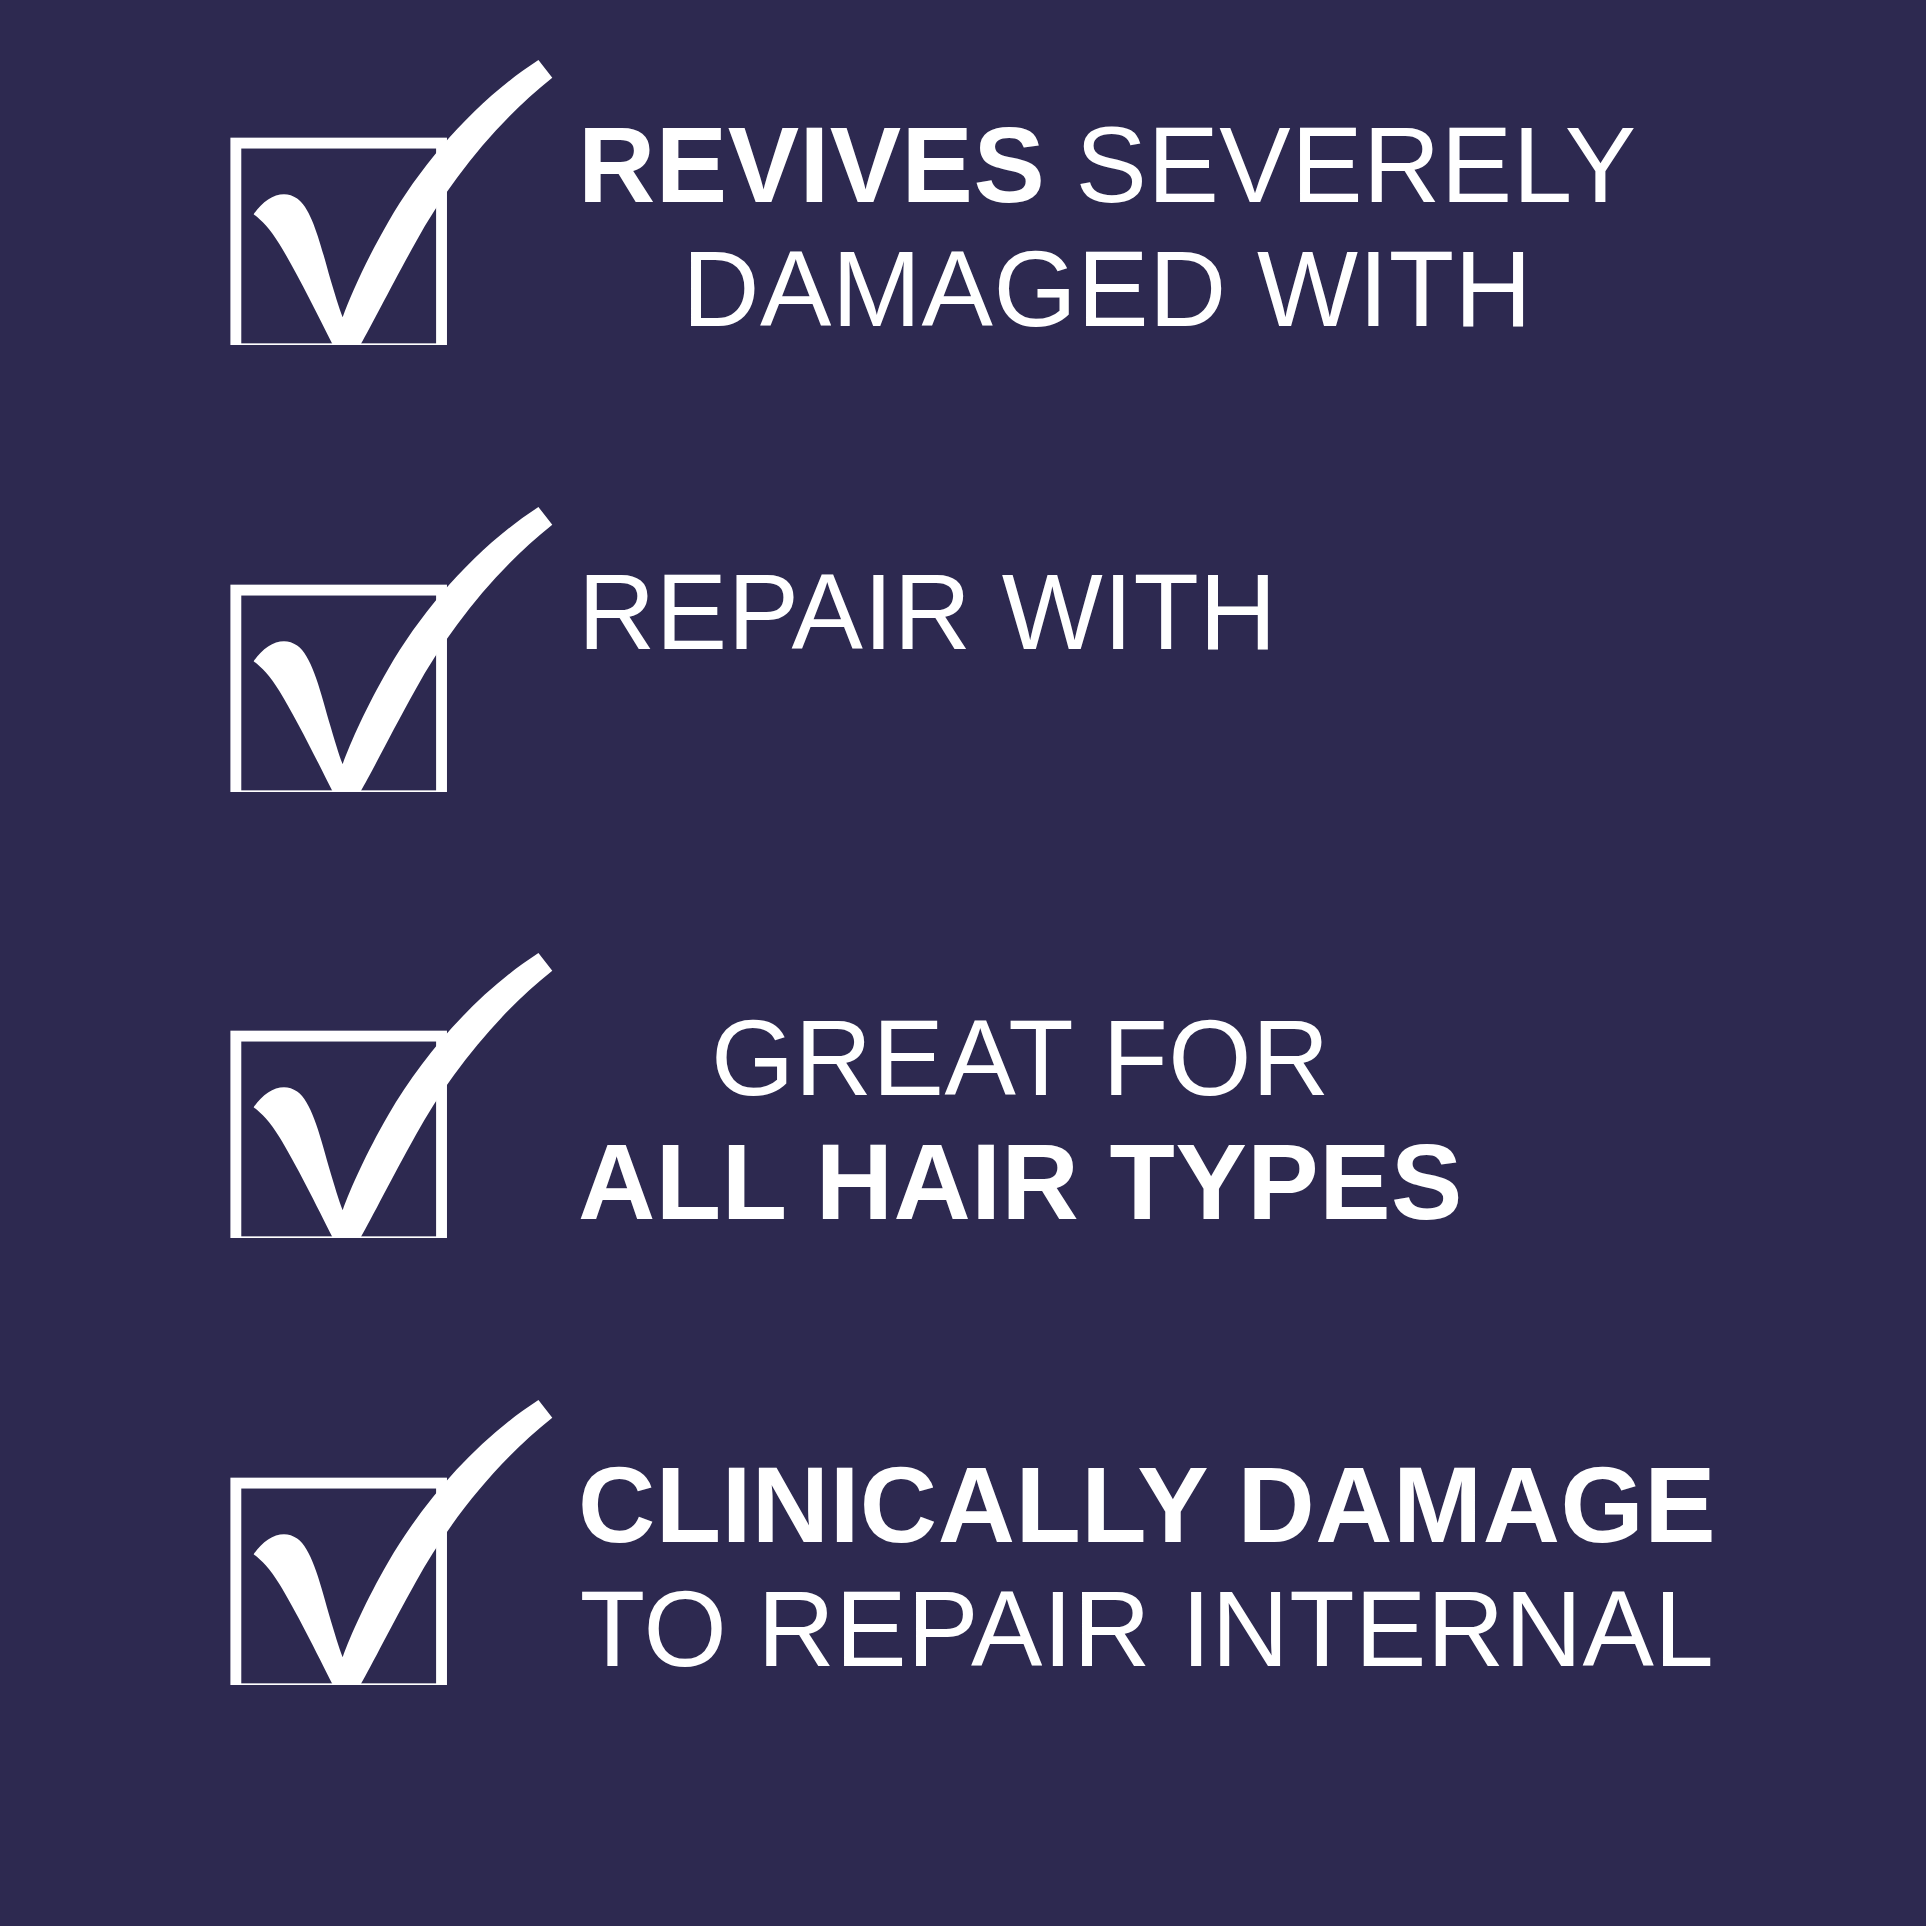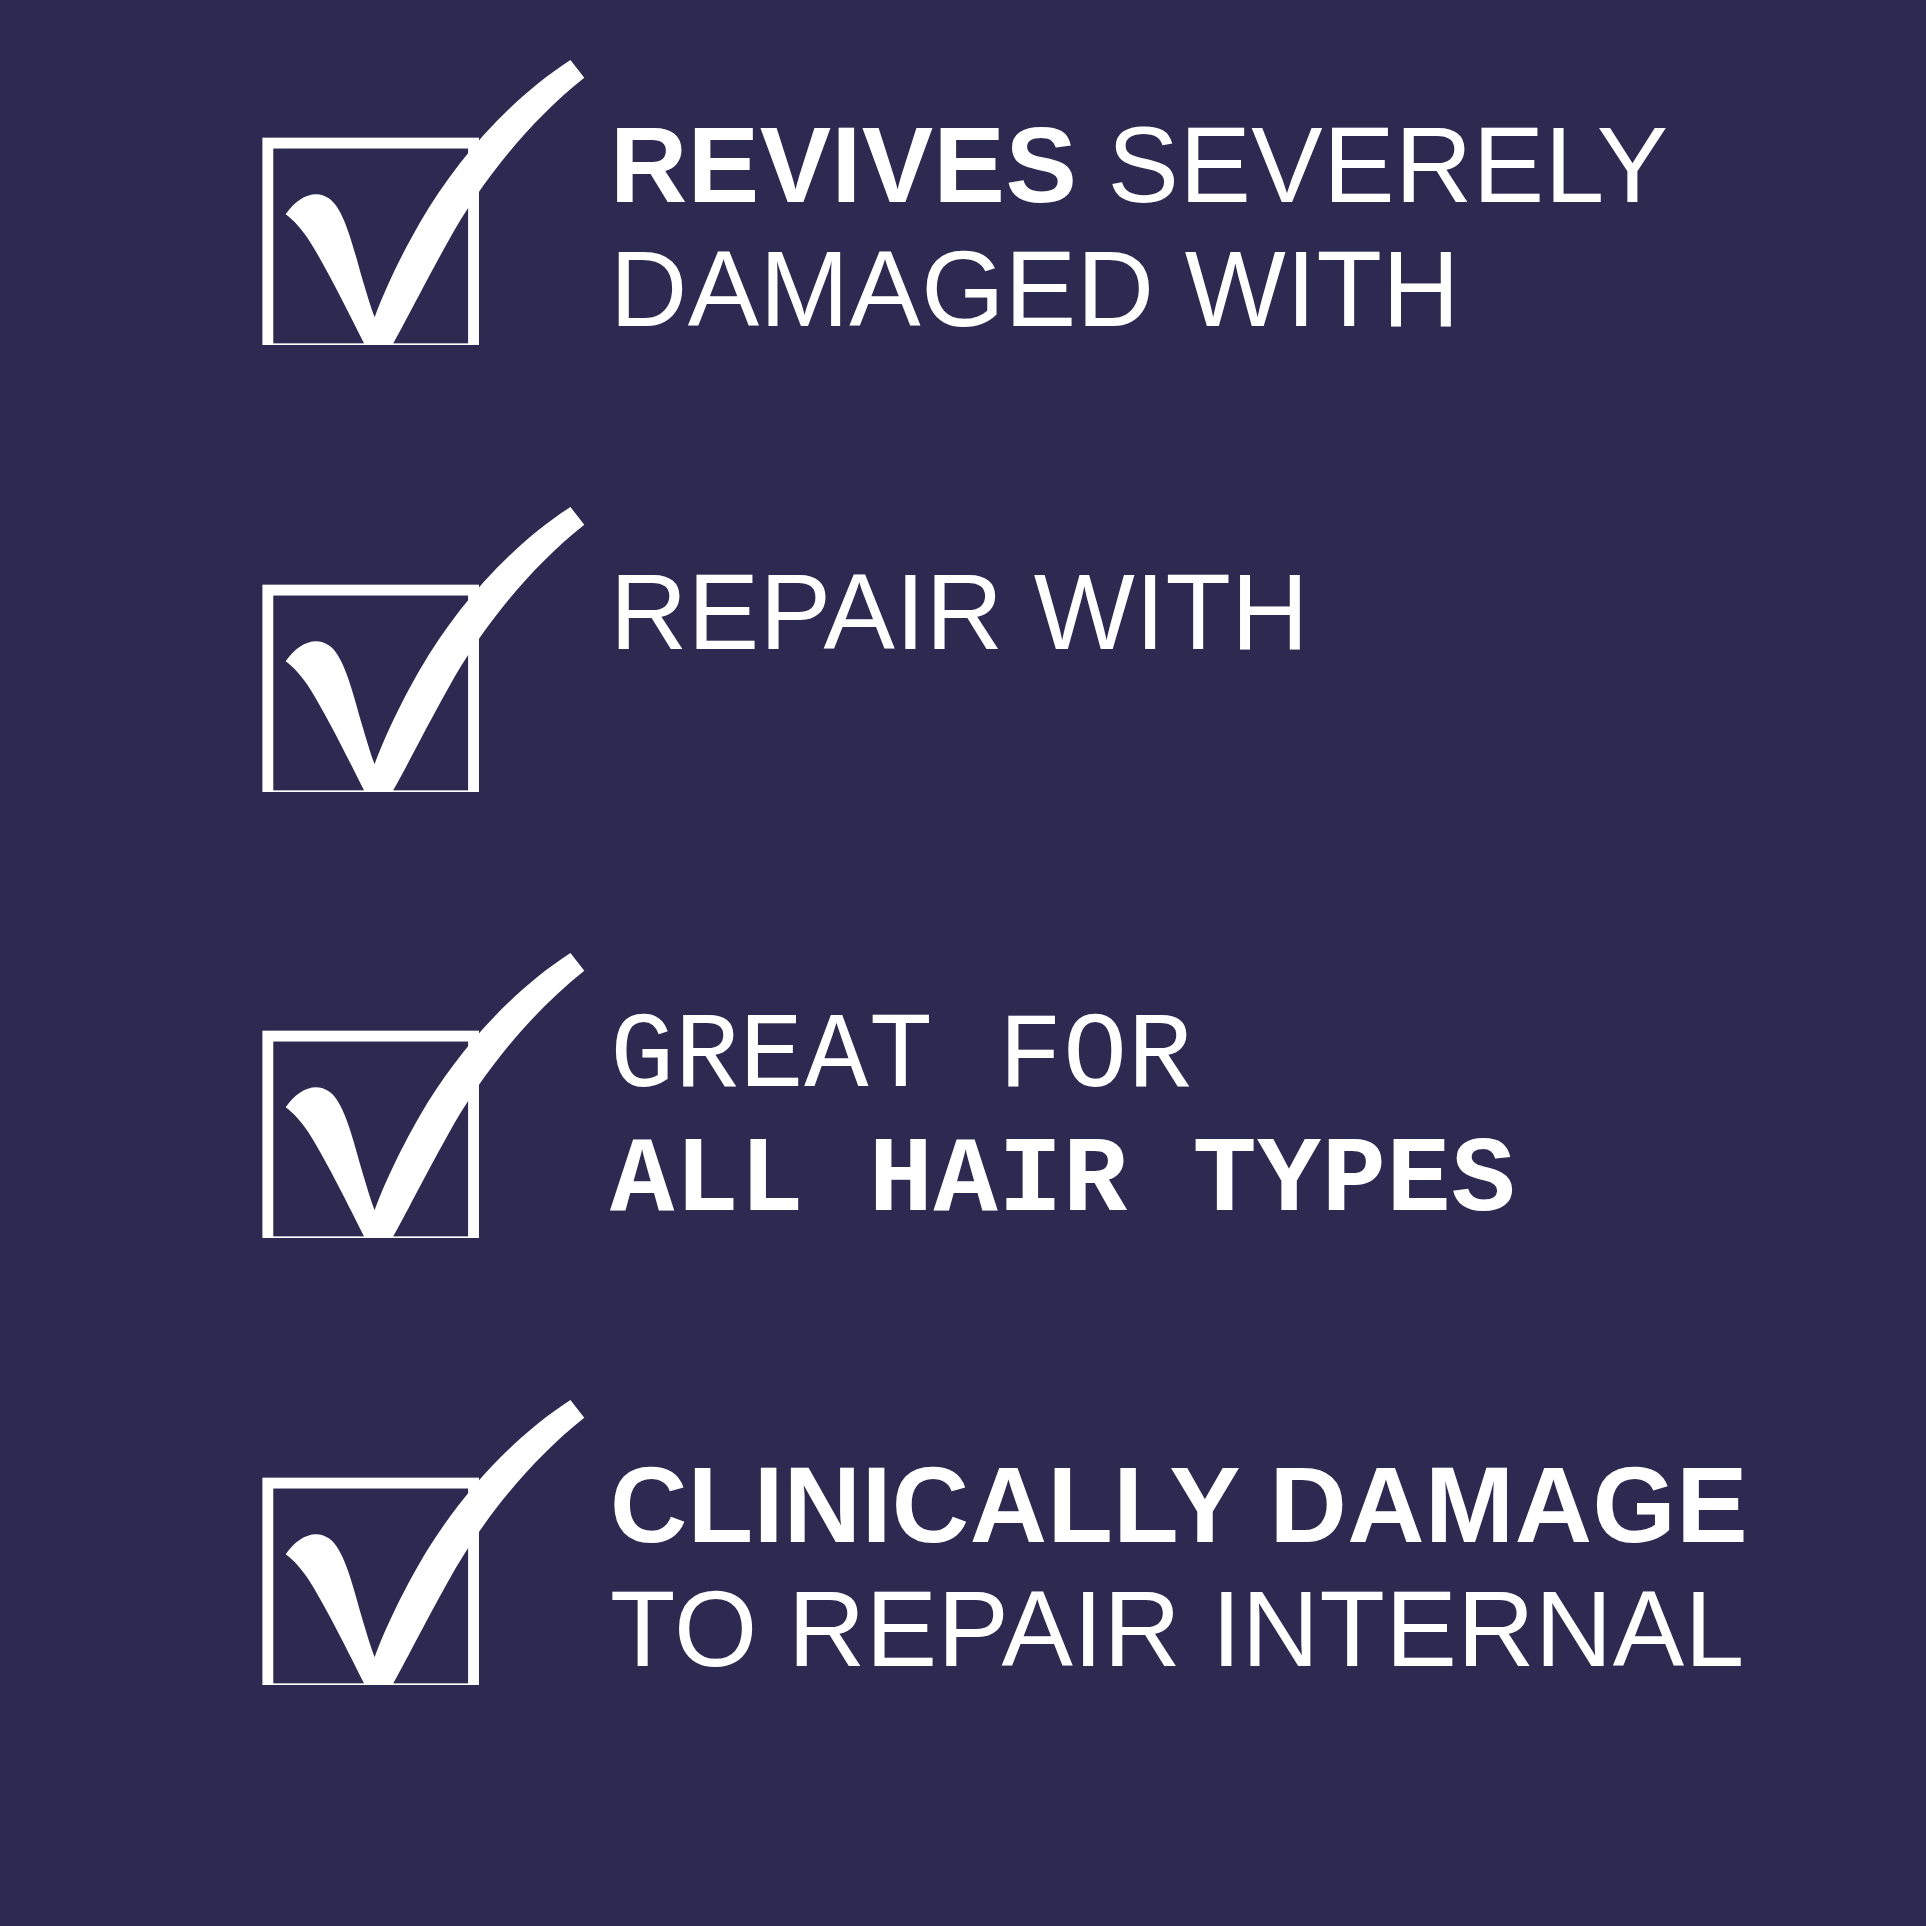--- a/index.html
+++ b/index.html
@@ -18,21 +18,22 @@
     position: relative;
     width: 1927px;
     height: 1927px;
     background: #2d2950;
   }
 
   .feature-row {
     position: absolute;
     display: flex;
     align-items: flex-start;
-    left: 254px;
+    left: 222px;
+    text-align: center;
   }
 
   .check-icon-wrap {
     position: relative;
     width: 356px;
     height: 297px;
     flex: 0 0 356px;
   }
   .check-icon-wrap svg {
     position: absolute;
@@ -80,21 +81,21 @@
   #feature-row-0 { top: 48px; }
   #feature-row-0 .text-line { font-size: 107px; }
   #feature-row-0 .feature-text { padding-top: 55px; }
 
   #feature-row-1 { top: 495px; }
   #feature-row-1 .text-line { font-size: 107px; }
   #feature-row-1 .feature-text { padding-top: 55px; }
 
   #feature-row-2 { top: 941px; }
   #feature-row-2 .text-line { font-size: 107px; }
-  #feature-row-2 .feature-text { padding-top: 55px; font-family: Liberation Mono, monospace; }
+  #feature-row-2 .feature-text { padding-top: 55px; }
 
   #feature-row-3 { top: 1388px; }
   #feature-row-3 .text-line { font-size: 107px; }
   #feature-row-3 .feature-text { padding-top: 55px; }
 </style>
 </head>
 <body style="background: rgb(45, 41, 80);">
 
 <div id="benefits-panel" style="background: rgb(45, 41, 80);">
     <div class="feature-row" id="feature-row-0">

